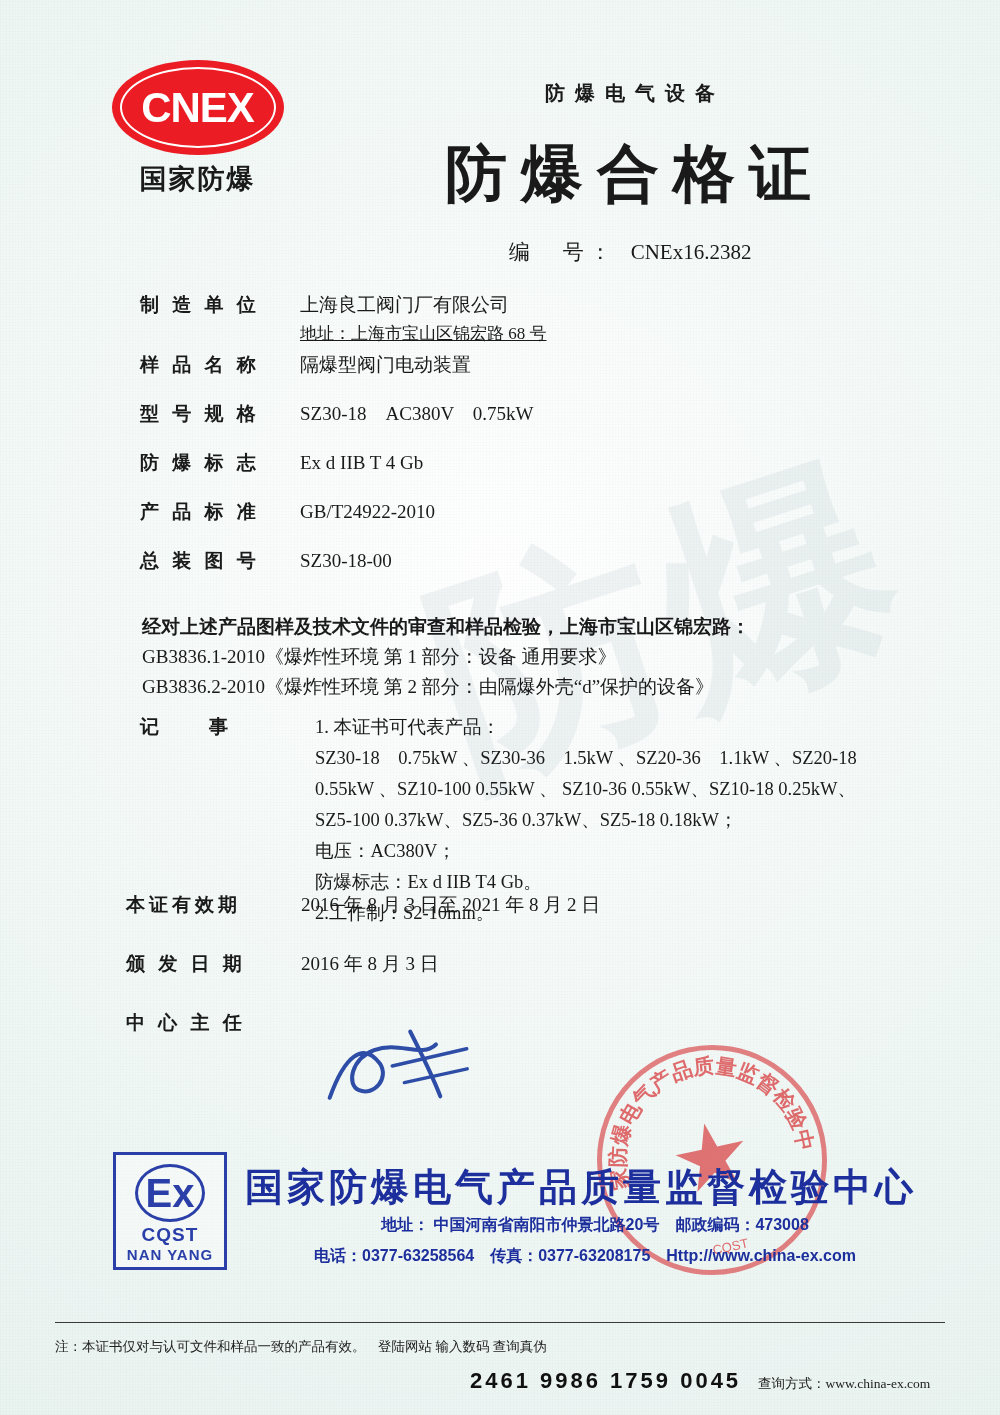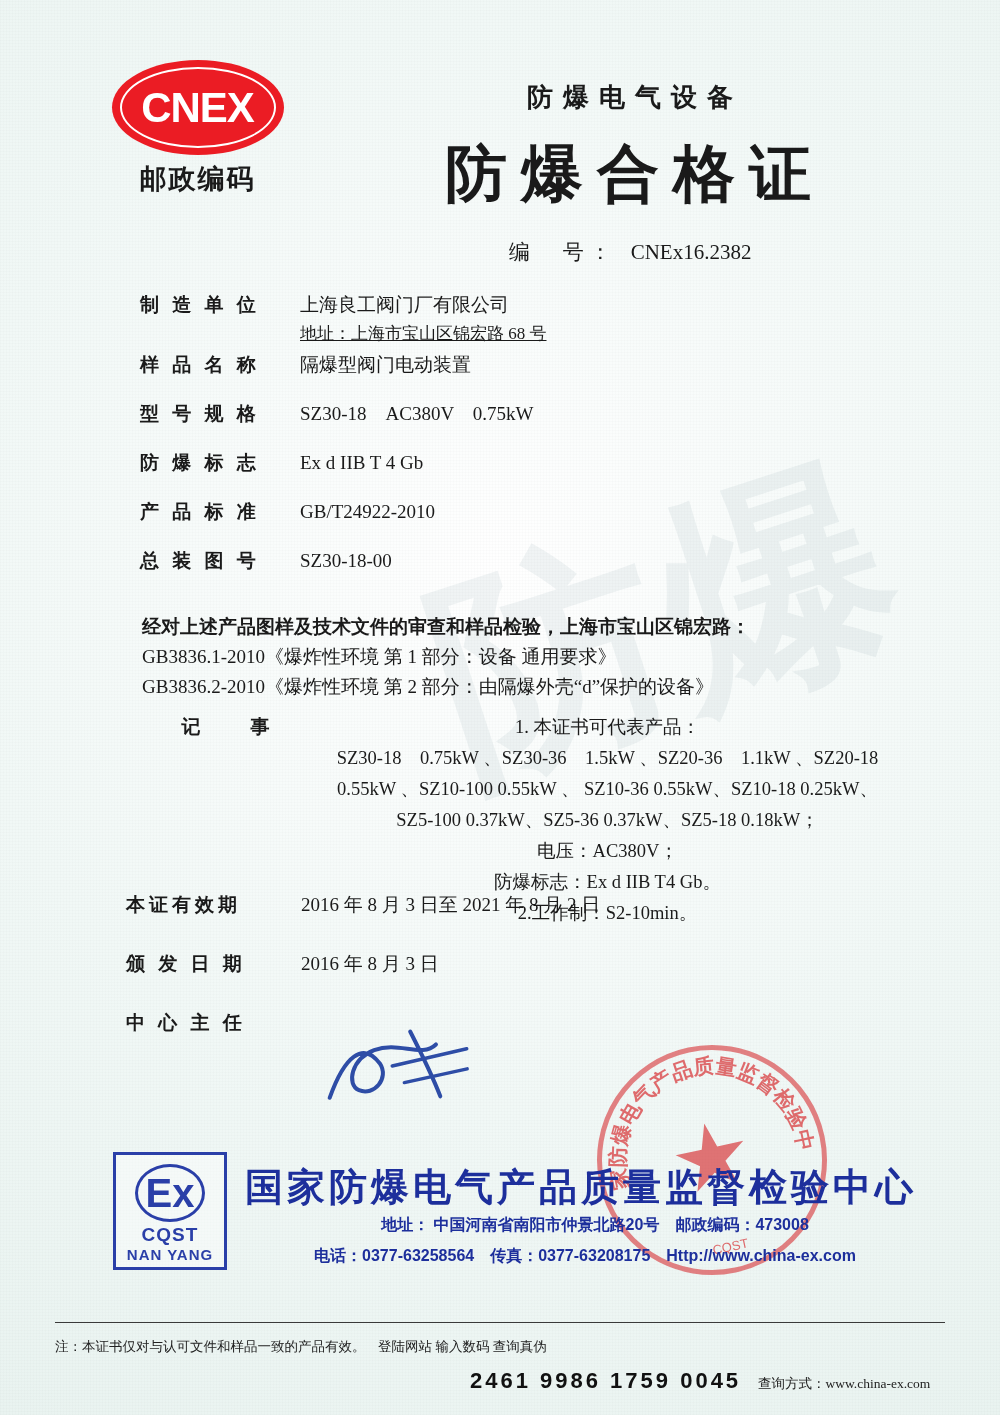--- a/index.html
+++ b/index.html
@@ -51,21 +51,21 @@
     font-size:27px;
     font-weight:bold;
     letter-spacing:2px;
     color:#1a1a1a;
     font-family:"Liberation Sans", sans-serif;
   }
   
   .title-small {
     position:absolute; left:330px; top:80px; width:610px;
     text-align:center;
-    font-size:26px; letter-spacing:10px; font-weight:bold;
+    font-size:20px; letter-spacing:10px; font-weight:bold;
     font-family:"Liberation Sans", sans-serif;
   }
   .title-big {
     position:absolute; left:320px; top:132px; width:630px;
     text-align:center;
     font-size:62px; font-weight:bold; letter-spacing:14px;
     font-family:"Liberation Sans", sans-serif;
   }
   .cert-no {
     position:absolute; left:330px; top:238px; width:600px;
@@ -87,21 +87,21 @@
   .value { flex:1; font-size:19px; line-height:29px; }
   .value .sub { font-size:17px;text-decoration:underline; }
   .gap-m { height:18px; }
 
   .conform {
     position:absolute; left:142px; top:612px; width:760px;
     font-size:19px; line-height:30px;
   }
   .conform .b { font-weight:bold; font-family:"Liberation Sans", sans-serif; }
 
-  .notes { position:absolute; left:140px; top:712px; width:760px;text-align:center; }
+  .notes { position:absolute; left:140px; top:712px; width:760px; }
   .notes .label { width:175px; flex:0 0 175px; }
   .notes .value { font-size:18.5px; line-height:31px; }
 
   .tail { position:absolute; left:126px; top:890px; width:760px; }
   .tail .label { width:175px; flex:0 0 175px; }
   .tail .value { font-size:19px; }
   .tail .row { margin-bottom:30px; }
 
   
   .signature {
@@ -219,21 +219,21 @@
 <div class="page">
   <div class="texture"></div>
 
   <div class="watermark">防爆</div>
 
   <div class="logo-wrap">
     <div class="cnex-oval">
       <div class="inner-ring"></div>
       <div class="cnex-text">CNEX</div>
     </div>
-    <div class="logo-sub">邮政编码</div>
+    <div class="logo-sub">国家防爆</div>
   </div>
 
   <div class="title-small">防爆电气设备</div>
   <div class="title-big">防爆合格证</div>
 
   <div class="cert-no">
     <span class="lbl">编　号：</span><span class="val">CNEx16.2382</span>
   </div>
 
   <div class="fields">

